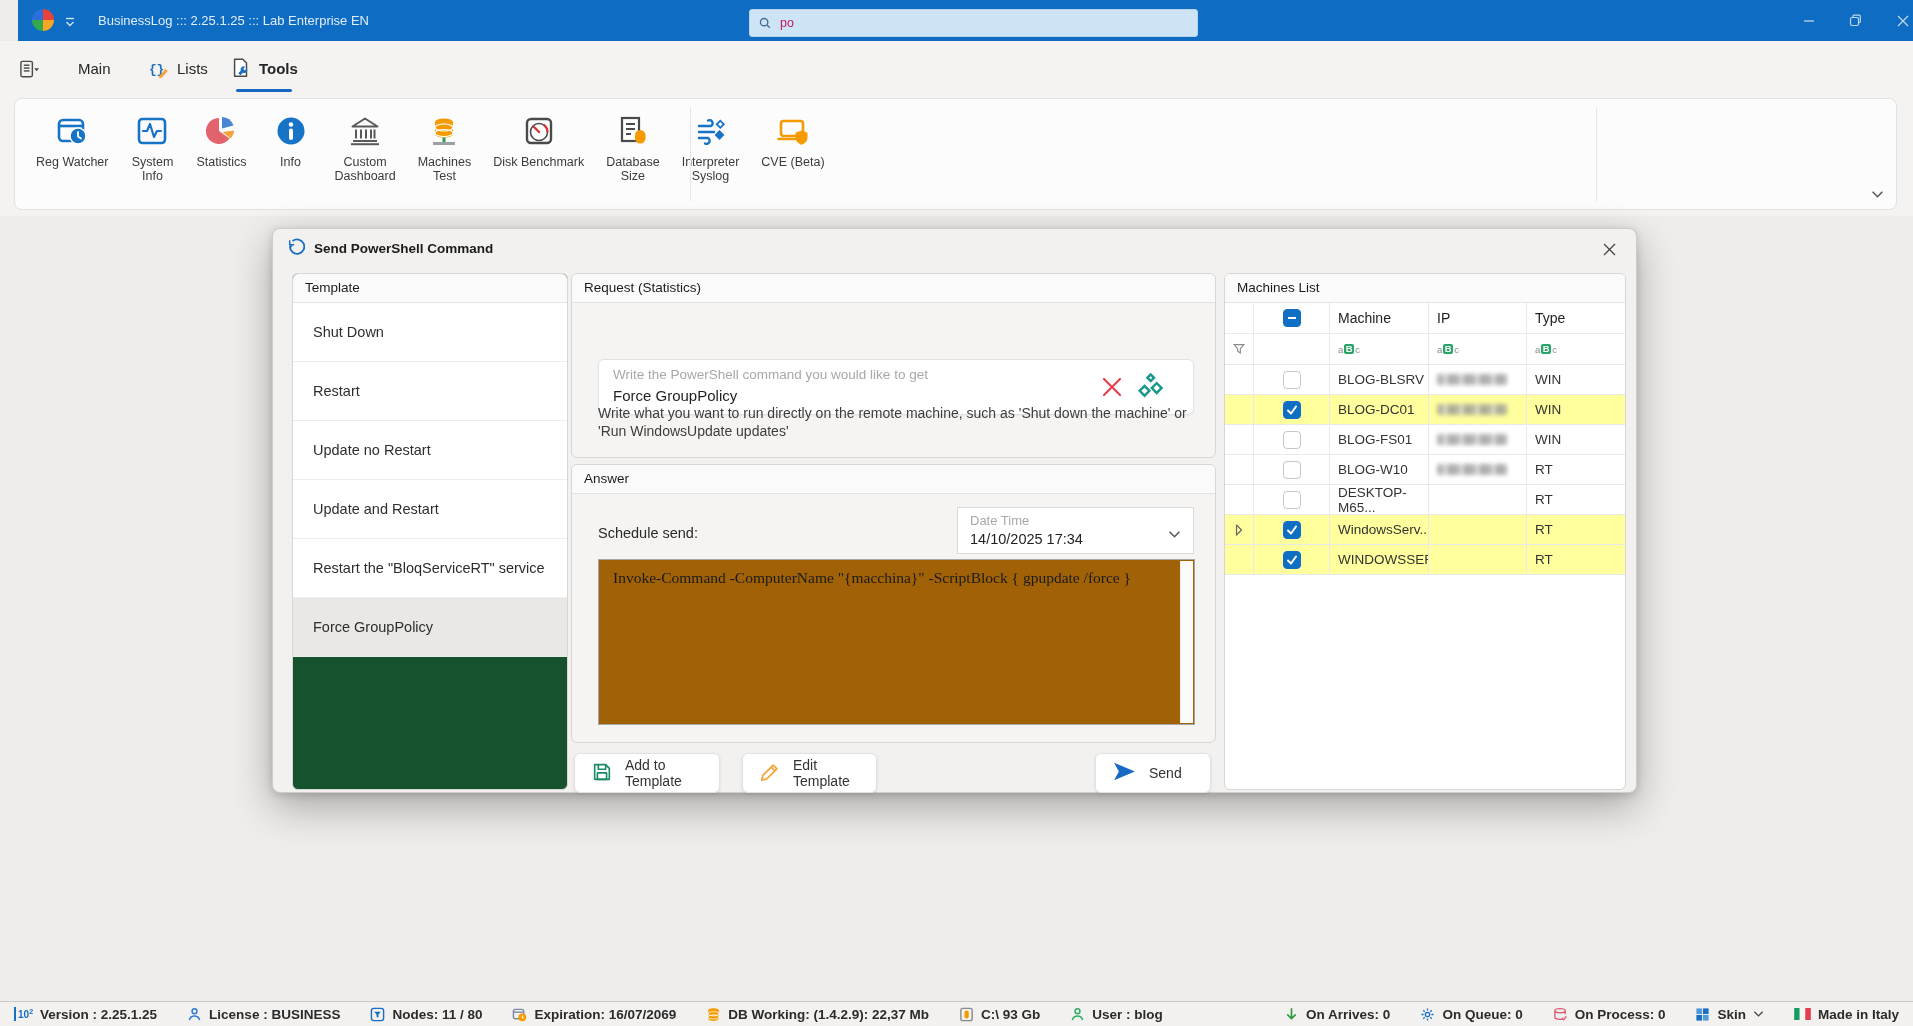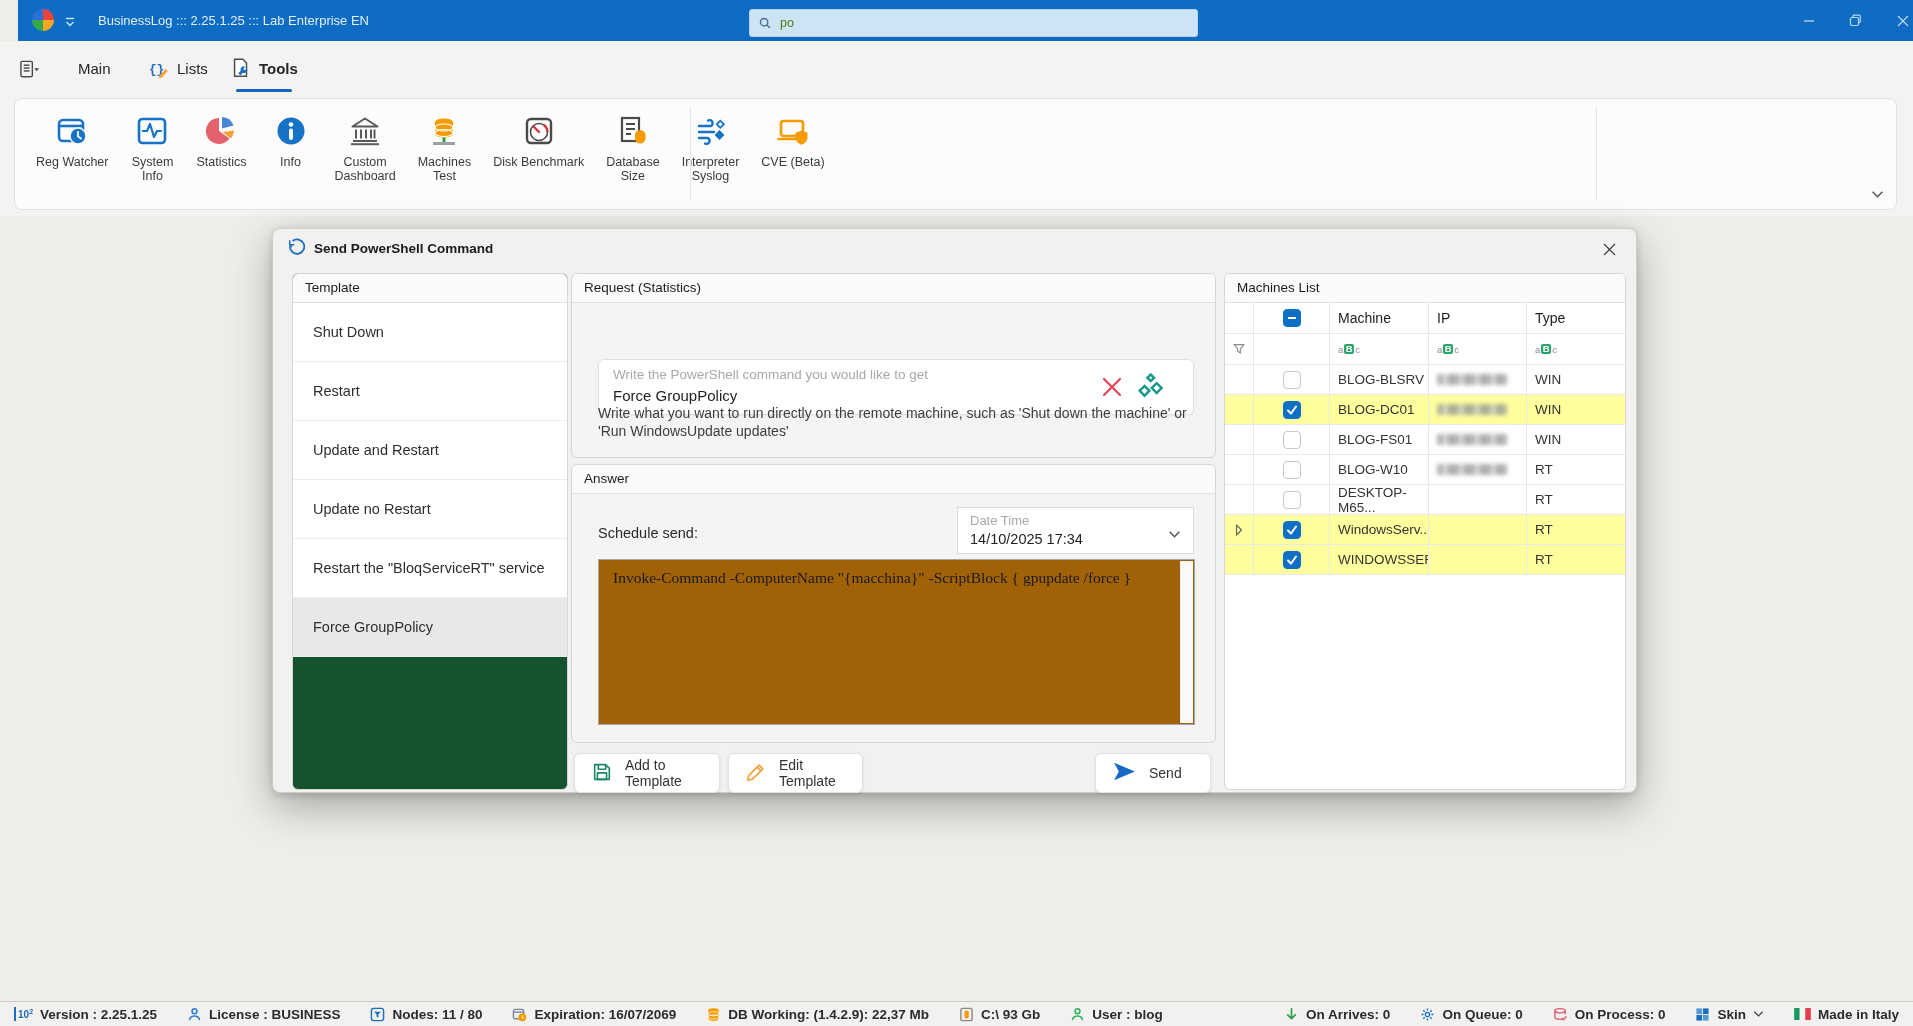--- a/index.html
+++ b/index.html
@@ -8,21 +8,21 @@
        -webkit-font-smoothing:antialiased;}
   
   .titlebar{position:absolute;left:0;top:0;width:1913px;height:41px;background:#0e6dc2;display:flex;align-items:center;margin-left:18px;}
   .logo{position:absolute;left:14px;top:9px;width:22px;height:22px;border-radius:50%;
         background:conic-gradient(#e8423c 0 25%,#f5a623 25% 50%,#35a84c 50% 75%,#2a6fdb 75% 100%);}
   .qat{position:absolute;left:46px;top:14px;}
   .wtitle{position:absolute;left:80px;top:0;height:41px;display:flex;align-items:center;
           color:rgba(255,255,255,.88);font-size:13px;}
   .searchwrap{position:absolute;left:731px;top:9px;width:449px;height:28px;}
   .searchbox{width:100%;height:100%;box-sizing:border-box;border:1px solid #b7d2ea;background:#cde4f6;
-             border-radius:3px;padding:0 8px 0 30px;font-size:12.5px;color:#4d7c0f;outline:none;
+             border-radius:3px;padding:0 8px 0 30px;font-size:12.5px;color:#be185d;outline:none;
              font-family:"Liberation Sans",sans-serif;}
   .searchic{position:absolute;left:9px;top:7px;}
   .winbtn{position:absolute;top:0;height:41px;width:46px;display:flex;align-items:center;justify-content:center;}
   
   .ribbonarea{position:absolute;left:0;top:41px;width:1913px;height:175px;background:#f4f3f1;}
   .tab{position:absolute;top:3px;height:50px;display:flex;align-items:center;gap:7px;font-size:15px;color:#262626;}
   .tab .ulab{padding-bottom:2px;}
   .tab.sel .ulab{font-weight:bold;}
   .tab.sel:after{content:"";position:absolute;left:6px;right:6px;bottom:2px;height:3px;background:#1366c1;border-radius:2px;}
   .ribbonpanel{position:absolute;left:14px;top:57px;width:1883px;height:112px;background:#fdfcfc;
@@ -63,21 +63,21 @@
   .combo .fvalue{position:absolute;left:12px;top:23px;font-size:14.5px;color:#1f1f1f;}
   .combo .chev{position:absolute;right:12px;top:17px;}
   .cmdbox{position:absolute;left:26px;top:94px;width:597px;height:166px;background:#a16207;border:1px solid #a6a6a6;
           box-sizing:border-box;}
   .cmdtext{position:absolute;left:14px;top:9px;right:22px;font-family:"Liberation Serif",serif;font-size:15.5px;color:#1a1a1a;}
   .cmdscroll{position:absolute;top:1px;bottom:1px;right:1px;width:12px;background:#fafafa;border-left:1px solid #ededed;}
   .dbtn{position:absolute;top:524px;height:40px;background:#fff;border:1px solid #e3e2e1;border-radius:6px;
         box-sizing:border-box;display:flex;align-items:center;gap:12px;padding:0 16px;
         font-size:14px;color:#333;box-shadow:0 1px 3px rgba(0,0,0,.10);}
   .b-add{left:301px;width:146px;}
-  .b-edit{left:455px;width:135px;}
+  .b-edit{left:469px;width:135px;}
   .b-send{left:822px;width:116px;}
   
   .p-machines{left:951px;top:44px;width:402px;height:517px;background:#fff;}
   .mrow,.mhdr,.mfilter{display:flex;border-bottom:1px solid #e9e9e9;background:#fff;}
   .mhdr{height:30px;font-size:14px;color:#222;}
   .mfilter{height:30px;}
   .mrow{height:29px;font-size:13.5px;color:#333;}
   .mrow.hl{background:#ffff9d;}
   .mc{display:flex;align-items:center;border-right:1px solid #e9e9e9;box-sizing:border-box;overflow:hidden;}
   .mc.ind{width:29px;justify-content:center;}
@@ -327,24 +327,24 @@
   <div class="panel p-template">
     <div class="phead">Template</div>
     <div>
         <div class="titem">
           <span>Shut Down</span>
         </div>
         <div class="titem">
           <span>Restart</span>
         </div>
         <div class="titem">
+          <span>Update no Restart</span>
+        </div>
+        <div class="titem">
           <span>Update and Restart</span>
-        </div>
-        <div class="titem">
-          <span>Update no Restart</span>
         </div>
         <div class="titem">
           <span>Restart the "BloqServiceRT" service</span>
         </div>
         <div class="titem sel">
           <span>Force GroupPolicy</span>
         </div>
       </div>
   </div>
 

